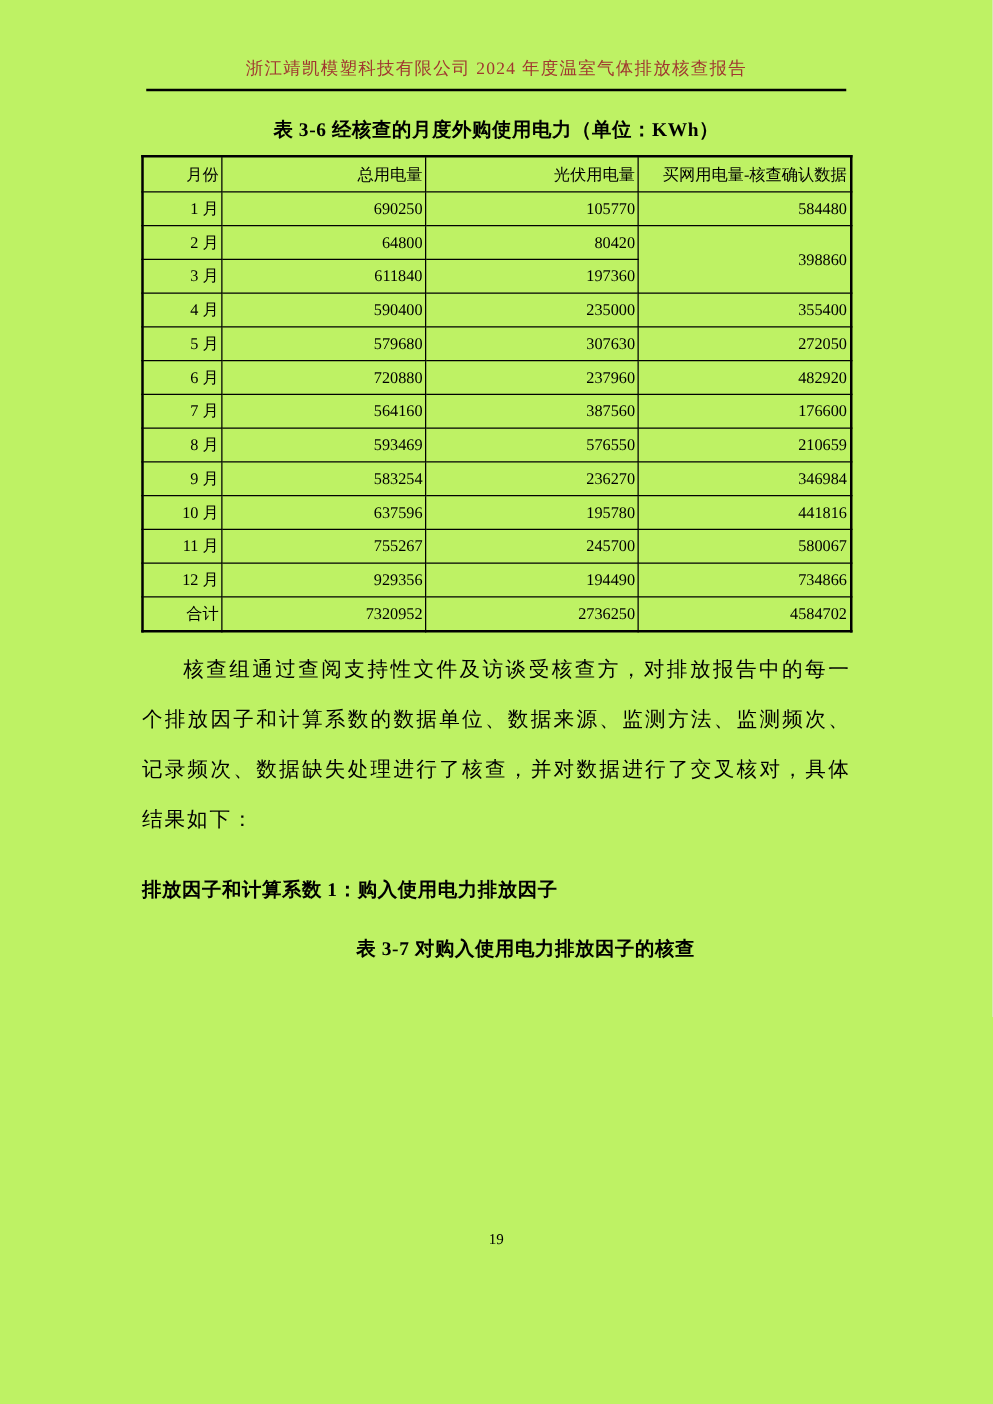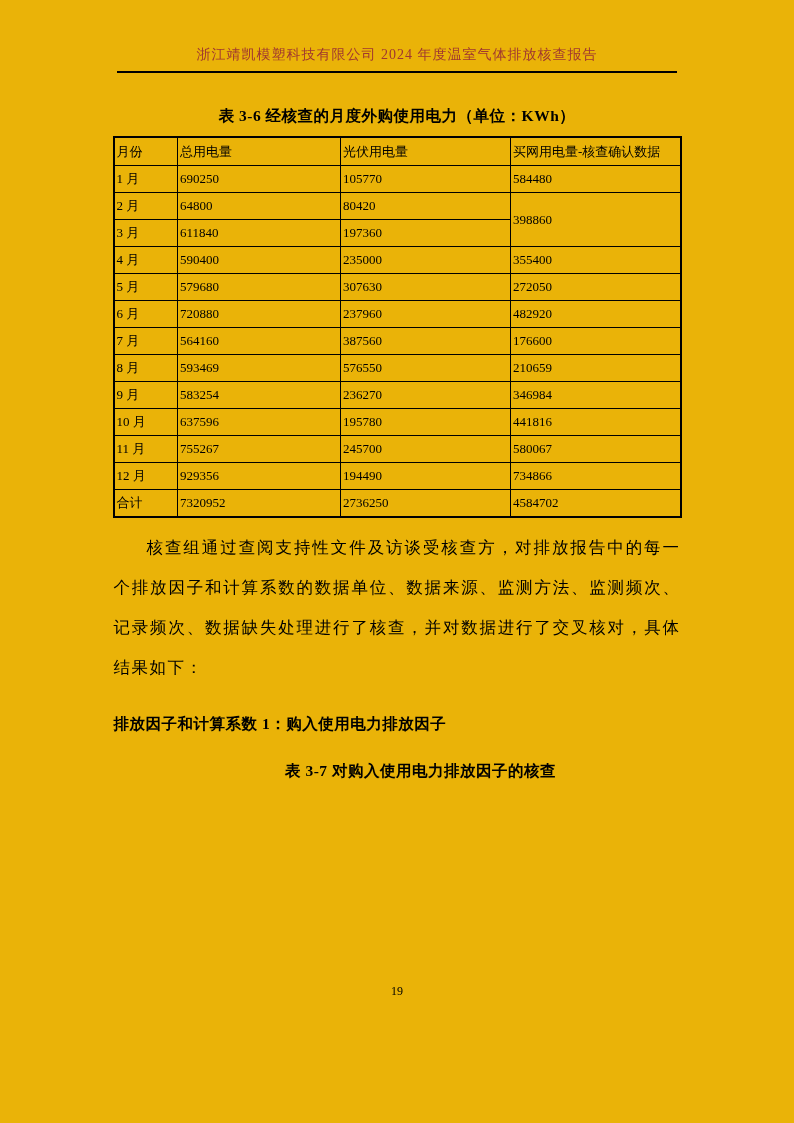--- a/index.html
+++ b/index.html
@@ -1,20 +1,20 @@
 <!DOCTYPE html>
 <html><head>
 <meta charset="utf-8">
 <style>
   html,body{margin:0;padding:0;background:#e8e8e8;}
   .page{
     position:relative;
     width:794px;height:1123px;
     margin:0 auto;
-    background:#eab308;
+    background:#bef264;
     font-family:"Liberation Serif","DejaVu Serif",serif;
     color:#000;
     overflow:hidden;
   }
   
   .header-title{
     padding-top:46px;
     text-align:center;
     font-size:14px;
     letter-spacing:1px;
@@ -36,34 +36,34 @@
     width:125px;text-align:center;vertical-align:middle;
     letter-spacing:1px;
   }
   .conclusion .c-text{
     padding:5px 10px 6px 10px;
     line-height:25px;
     letter-spacing:0.5px;
   }
   
   .tbl-title{
-    margin-top:33px;
+    margin-top:21px;
     text-align:center;
     font-weight:bold;
     font-size:15.5px;
     letter-spacing:0.5px;
   }
   .data-table{
     width:567px;margin:9px auto 0 auto;
     border:2px solid #000;
     table-layout:fixed;
   }
   .data-table th,.data-table td{
     border:1px solid #000;
-    text-align:left;vertical-align:middle;
+    text-align:right;vertical-align:middle;
     font-weight:normal;
     font-size:13px;
     height:26px;
     padding:0 2px;
     overflow:hidden;white-space:nowrap;
   }
   .data-table th{height:27px;}
   .data-table col.c1{width:64px;}
   .data-table col.c2{width:163px;}
   .data-table col.c3{width:170px;}

